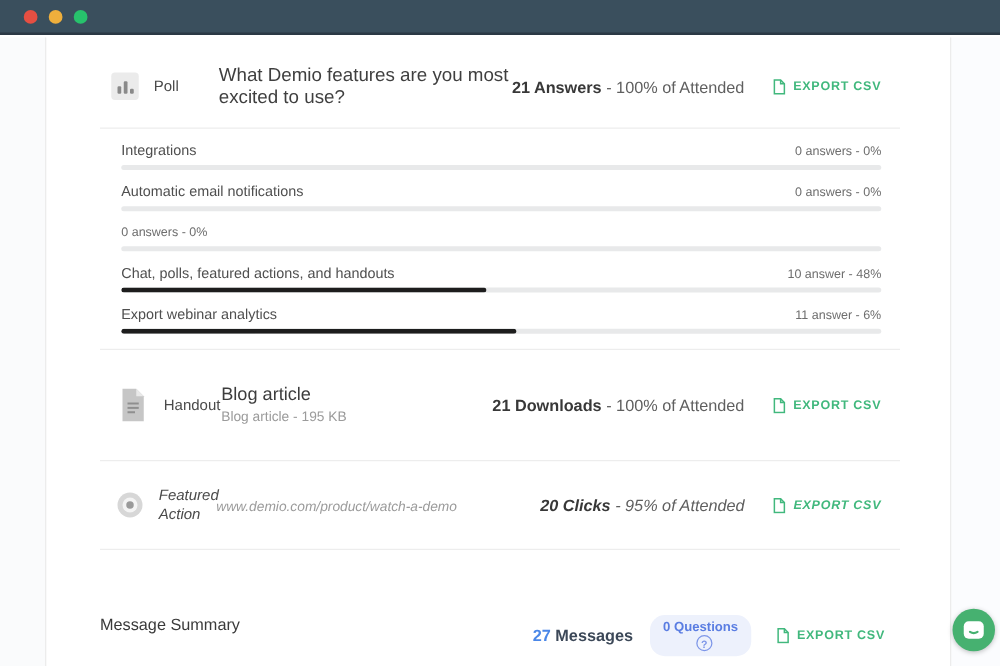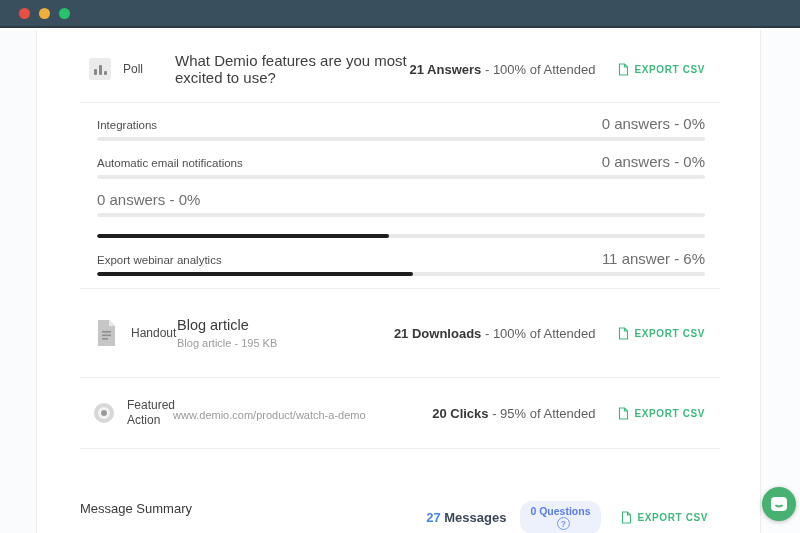--- a/index.html
+++ b/index.html
@@ -20,21 +20,21 @@
                   background:#fbfcfe; border-left:1px solid #ececec; }
 
   .content { position:absolute; left:80px; top:28px; width:640px; }
 
   .divider { height:1px; background:#ededed; }
 
   
   .sec-row { display:flex; align-items:center; }
   .poll-header { padding:24px 15px 16px 9px; }
   .handout-row { padding:28px 15px 28px 15px; }
-  .featured-row { padding:20px 15px 20px 14px; }
+  .featured-row { padding:20px 15px 20px 14px;font-style:italic; }
 
   .type-icon-box { width:22px; height:22px; background:#ebebeb; border-radius:3px;
                    display:flex; align-items:flex-end; justify-content:center; gap:2px;
                    padding-bottom:5px; flex:none; }
   .type-icon-box .b { width:3px; background:#8a8a8a; border-radius:1px; }
   .b1 { height:6px; } .b2 { height:10px; } .b3 { height:4px; }
 
   .type-label { font-size:12px; color:#4a4a4a; margin-left:12px; width:45px; flex:none; line-height:15px; }
 
   .poll-question { font-size:15px; color:#3f3f3f; margin-left:7px; }
@@ -45,21 +45,21 @@
   .export-link { margin-left:22px; display:flex; align-items:center; flex:none;
                  color:#41b87d; font-size:10px; font-weight:bold; letter-spacing:0.6px;
                  text-decoration:none; cursor:pointer; }
   .export-link svg { margin-right:6px; }
 
   
   .poll-options { padding:0 15px 12px 17px; }
   .poll-option { padding-top:12px; }
   .po-line { display:flex; justify-content:space-between; align-items:baseline; }
   .po-label { font-size:11.5px; color:#4f4f4f; }
-  .po-value { font-size:15px; color:#6e6e6e; }
+  .po-value { font-size:10px; color:#6e6e6e; }
   .po-track { margin-top:5px; height:4px; background:#e8e9ea; border-radius:2px; overflow:hidden; }
   .po-fill { height:4px; background:#1d1d1d; border-radius:2px; width:0; }
 
   
   .doc-icon { flex:none; }
   .target-icon { width:20px; height:20px; border-radius:50%; background:#d7d7d7; flex:none;
                  display:flex; align-items:center; justify-content:center; }
   .target-mid { width:12px; height:12px; border-radius:50%; background:#f4f4f4;
                 display:flex; align-items:center; justify-content:center; }
   .target-dot { width:6px; height:6px; border-radius:50%; background:#9a9a9a; }
@@ -144,20 +144,24 @@
     </div>
     <div class="poll-option">
       <div class="po-line">
         <span class="po-value">0 answers - 0%</span>
       </div>
       <div class="po-track">
         <div class="po-fill" style="width: 0%;"></div>
       </div>
     </div>
     <div class="poll-option">
+      <div class="po-line">
+        <span class="po-label">Chat, polls, featured actions, and handouts</span>
+        <span class="po-value">10 answer - 48%</span>
+      </div>
       <div class="po-track">
         <div class="po-fill" style="width: 48%;"></div>
       </div>
     </div>
     <div class="poll-option">
       <div class="po-line">
         <span class="po-label">Export webinar analytics</span>
         <span class="po-value">11 answer - 6%</span>
       </div>
       <div class="po-track">

